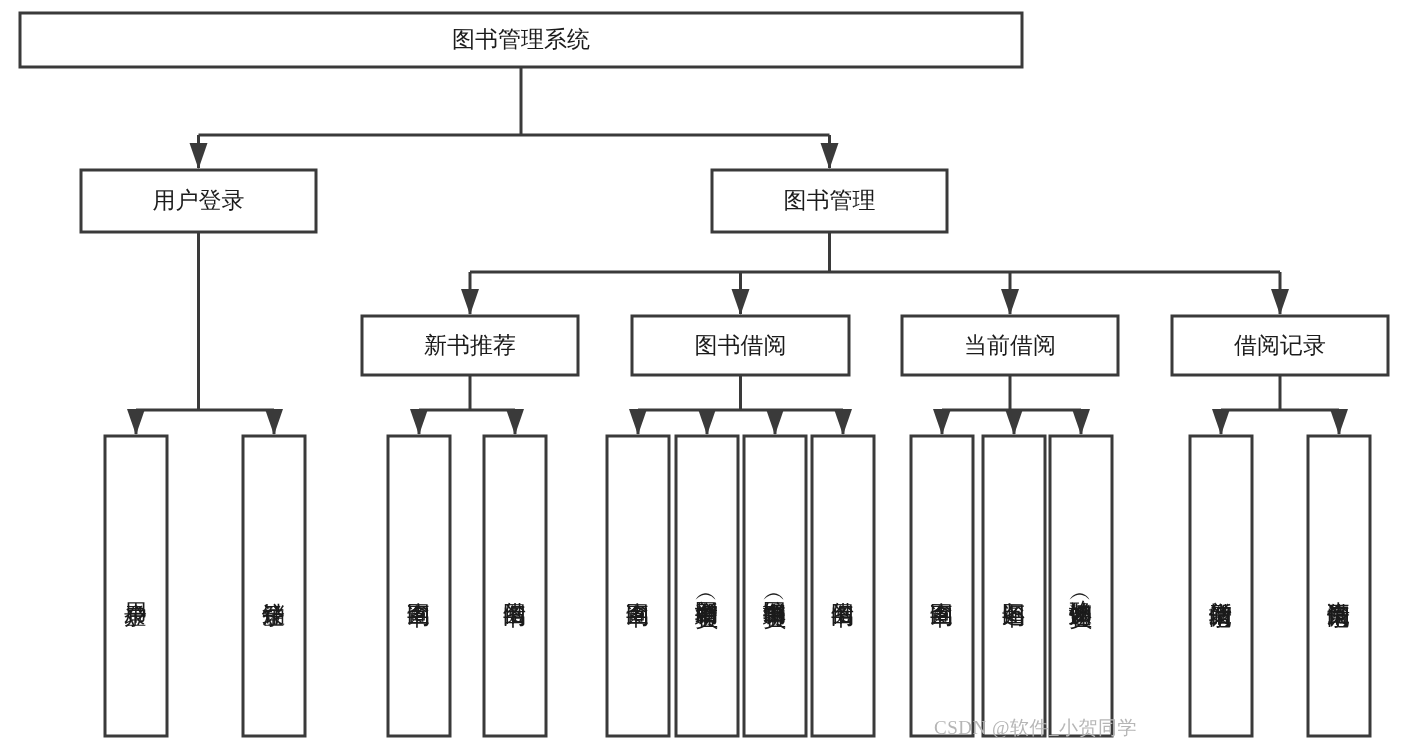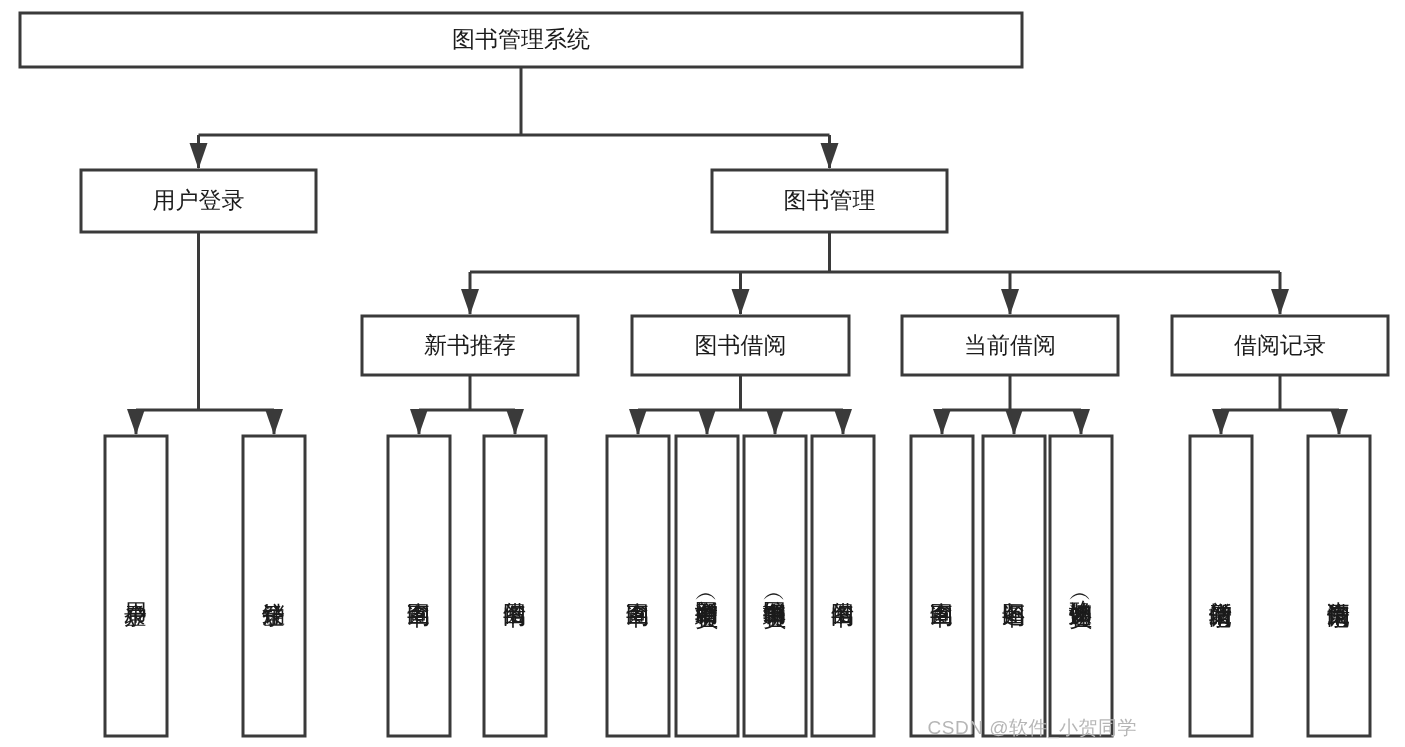--- a/index.html
+++ b/index.html
@@ -57,21 +57,21 @@
     line-height: 1.05;
     color: #1b1b1b;
     letter-spacing: 1px;
     white-space: nowrap;
     pointer-events: none;
   }
   .watermark {
     position: absolute;
     right: 12px;
     bottom: 6px;
-    font-family: Liberation Sans, sans-serif;
+    font-family: Liberation Serif, serif;
     font-size: 19px;
     color: #b6b6b6;
     letter-spacing: 0.5px;
     user-select: none;
   }
 </style>
 </head>
 <body>
 
 <div id="diagram-root">

